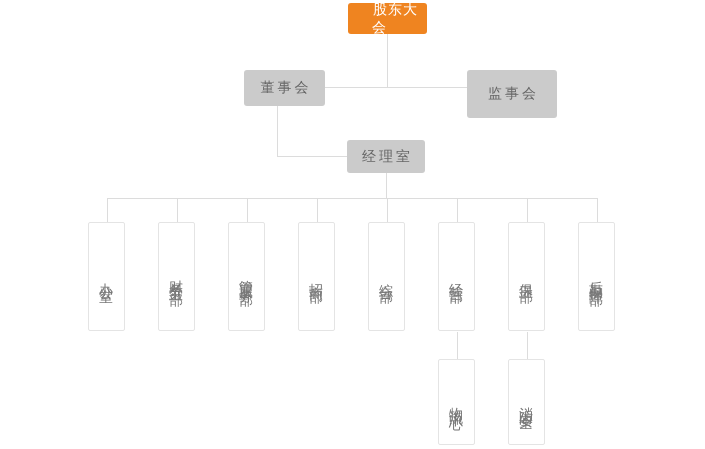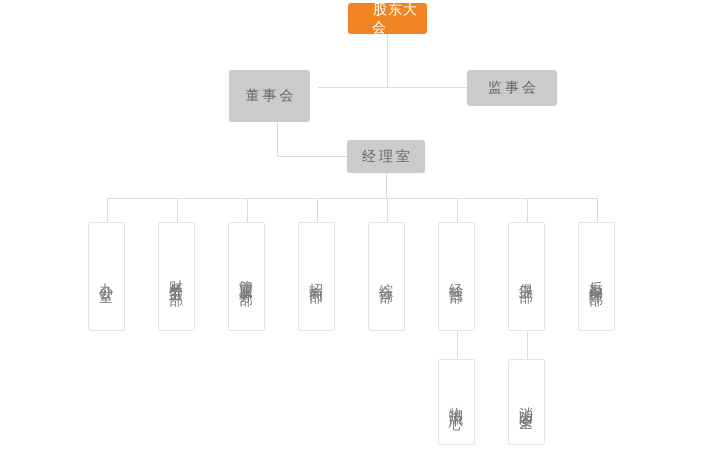--- a/index.html
+++ b/index.html
@@ -33,22 +33,22 @@
     font-weight: 500;
     padding-left: 24px;
   }
   .node-branch {
     background: var(--branch-bg, #cbcbcb);
     color: var(--branch-text, #666666);
     border-radius: 3px;
     letter-spacing: 3px;
     text-indent: 3px;
   }
-  .node-board      { left: 229px; top: 70px;  width: 81px; height: 52px; }
-  .node-supervisor { left: 467px; top: 70px;  width: 90px; height: 36px; }
+  .node-board      { left: 244px; top: 70px;  width: 81px; height: 36px; }
+  .node-supervisor { left: 467px; top: 70px;  width: 90px; height: 48px; }
   .node-manager    { left: 347px; top: 140px; width: 78px; height: 33px; text-align: center; }
   .leaf {
     position: absolute;
     width: 37px;
     box-sizing: border-box;
     background: var(--leaf-bg, #ffffff);
     border: 1px solid var(--leaf-border, #e4e4e4);
     border-radius: 2px;
     display: flex;
     align-items: center;

